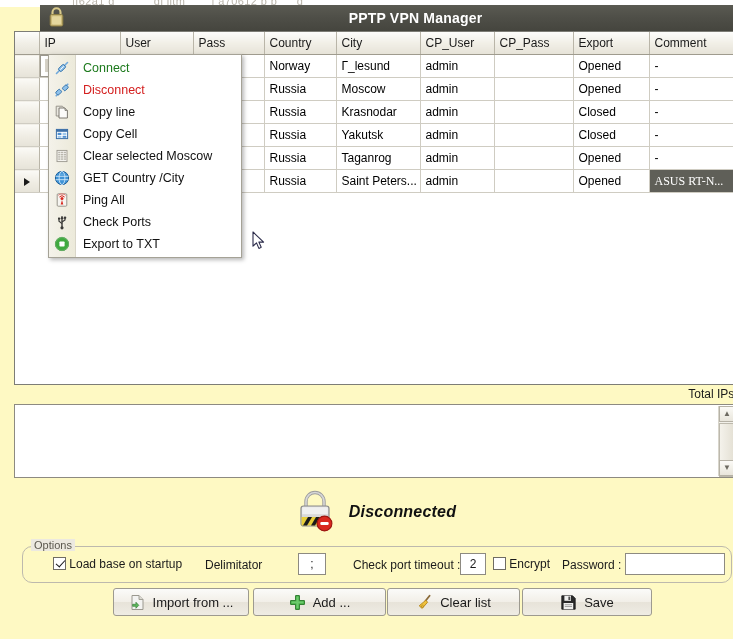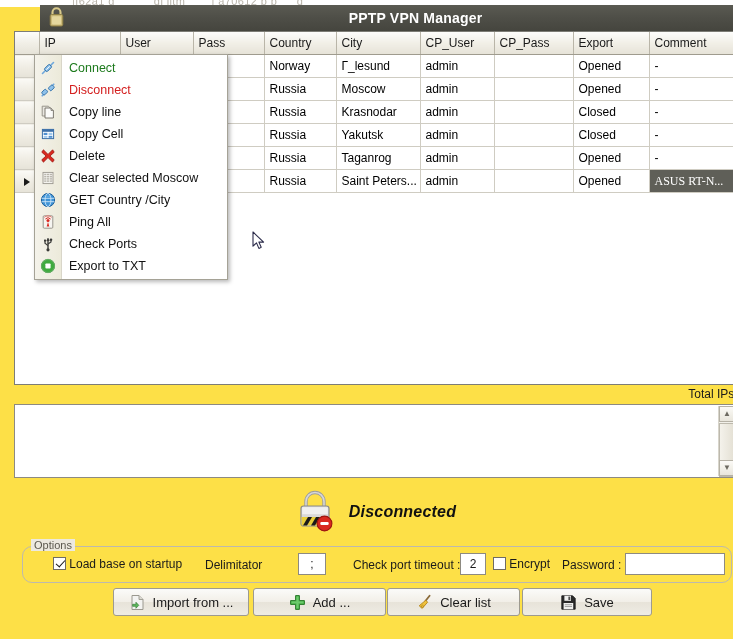--- a/index.html
+++ b/index.html
@@ -5,21 +5,21 @@
   html, body {
     margin: 0; padding: 0;
     width: 751px; height: 639px;
     overflow: hidden;
     background: #ffffff;
     font-family: "Liberation Sans", sans-serif;
   }
   #app {
     position: relative;
     width: 733px; height: 639px;
-    background: #fde047;
+    background: #fef9c3;
     overflow: hidden;
   }
 
   
   .ghost-strip {
     position: absolute; left: 0; top: 0; width: 751px; height: 7px;
     background: #ffffff; overflow: hidden;
   }
   .ghost-strip span {
     position: absolute; left: 72px; top: -5px;
@@ -188,21 +188,21 @@
     border: 1px solid #9d9a90; border-radius: 3px;
     box-sizing: border-box;
     display: flex; align-items: center; justify-content: center;
     font-size: 13px; color: #1a1a1a; gap: 7px;
     cursor: default;
   }
   .btn .bi { width: 17px; height: 17px; flex: 0 0 17px; }
 
   
   .ctxmenu {
-    position: absolute; left: 34px; top: 54px;
+    position: absolute; left: 48px; top: 54px;
     width: 194px;
     background: #ffffff;
     border: 1px solid #a5a296;
     box-sizing: border-box;
     box-shadow: 2px 2px 4px rgba(0,0,0,.28);
     padding: 2px 0;
     z-index: 40;
   }
   .ctxmenu::before {
     content: ""; position: absolute; left: 0; top: 0;
@@ -506,28 +506,20 @@
           <rect x="2.4" y="3.4" width="11.2" height="2.4" fill="#3b6fa8"></rect>
           <rect x="3.6" y="6.8" width="3.8" height="2.2" fill="#4f8fd0"></rect>
           <rect x="8.6" y="6.8" width="3.8" height="2.2" fill="#9ec8ec"></rect>
           <rect x="3.6" y="9.8" width="3.8" height="2.0" fill="#9ec8ec"></rect>
           <rect x="8.6" y="9.8" width="3.8" height="2.0" fill="#4f8fd0"></rect>
         </svg>
       </span>
       <span class="lbl">Copy Cell</span>
     </div>
 
-    <div class="ctxitem">
-      <span class="ico">
-        <svg width="16" height="16" viewBox="0 0 16 16">
-          <path d="M3.4 1.8 L8 6.4 L12.6 1.8 L14.2 4.2 L10.0 8.0 L14.2 11.8 L12.6 14.2 L8 9.6 L3.4 14.2 L1.8 11.8 L6.0 8.0 L1.8 4.2 Z" fill="#d9281f" stroke="#9c1611" stroke-width="0.8"></path>
-        </svg>
-      </span>
-      <span class="lbl">Delete</span>
-    </div>
 
     <div class="ctxitem">
       <span class="ico">
         <svg width="16" height="16" viewBox="0 0 16 16">
           <rect x="3.0" y="2.4" width="10" height="11.2" fill="#f4f3ef" stroke="#9b988f" stroke-width="0.9"></rect>
           <rect x="4.2" y="3.8" width="2.2" height="1.4" fill="#b9b6ad"></rect>
           <rect x="7.0" y="3.8" width="2.2" height="1.4" fill="#b9b6ad"></rect>
           <rect x="9.8" y="3.8" width="2.2" height="1.4" fill="#b9b6ad"></rect>
           <rect x="4.2" y="6.0" width="2.2" height="1.4" fill="#b9b6ad"></rect>
           <rect x="7.0" y="6.0" width="2.2" height="1.4" fill="#b9b6ad"></rect>

